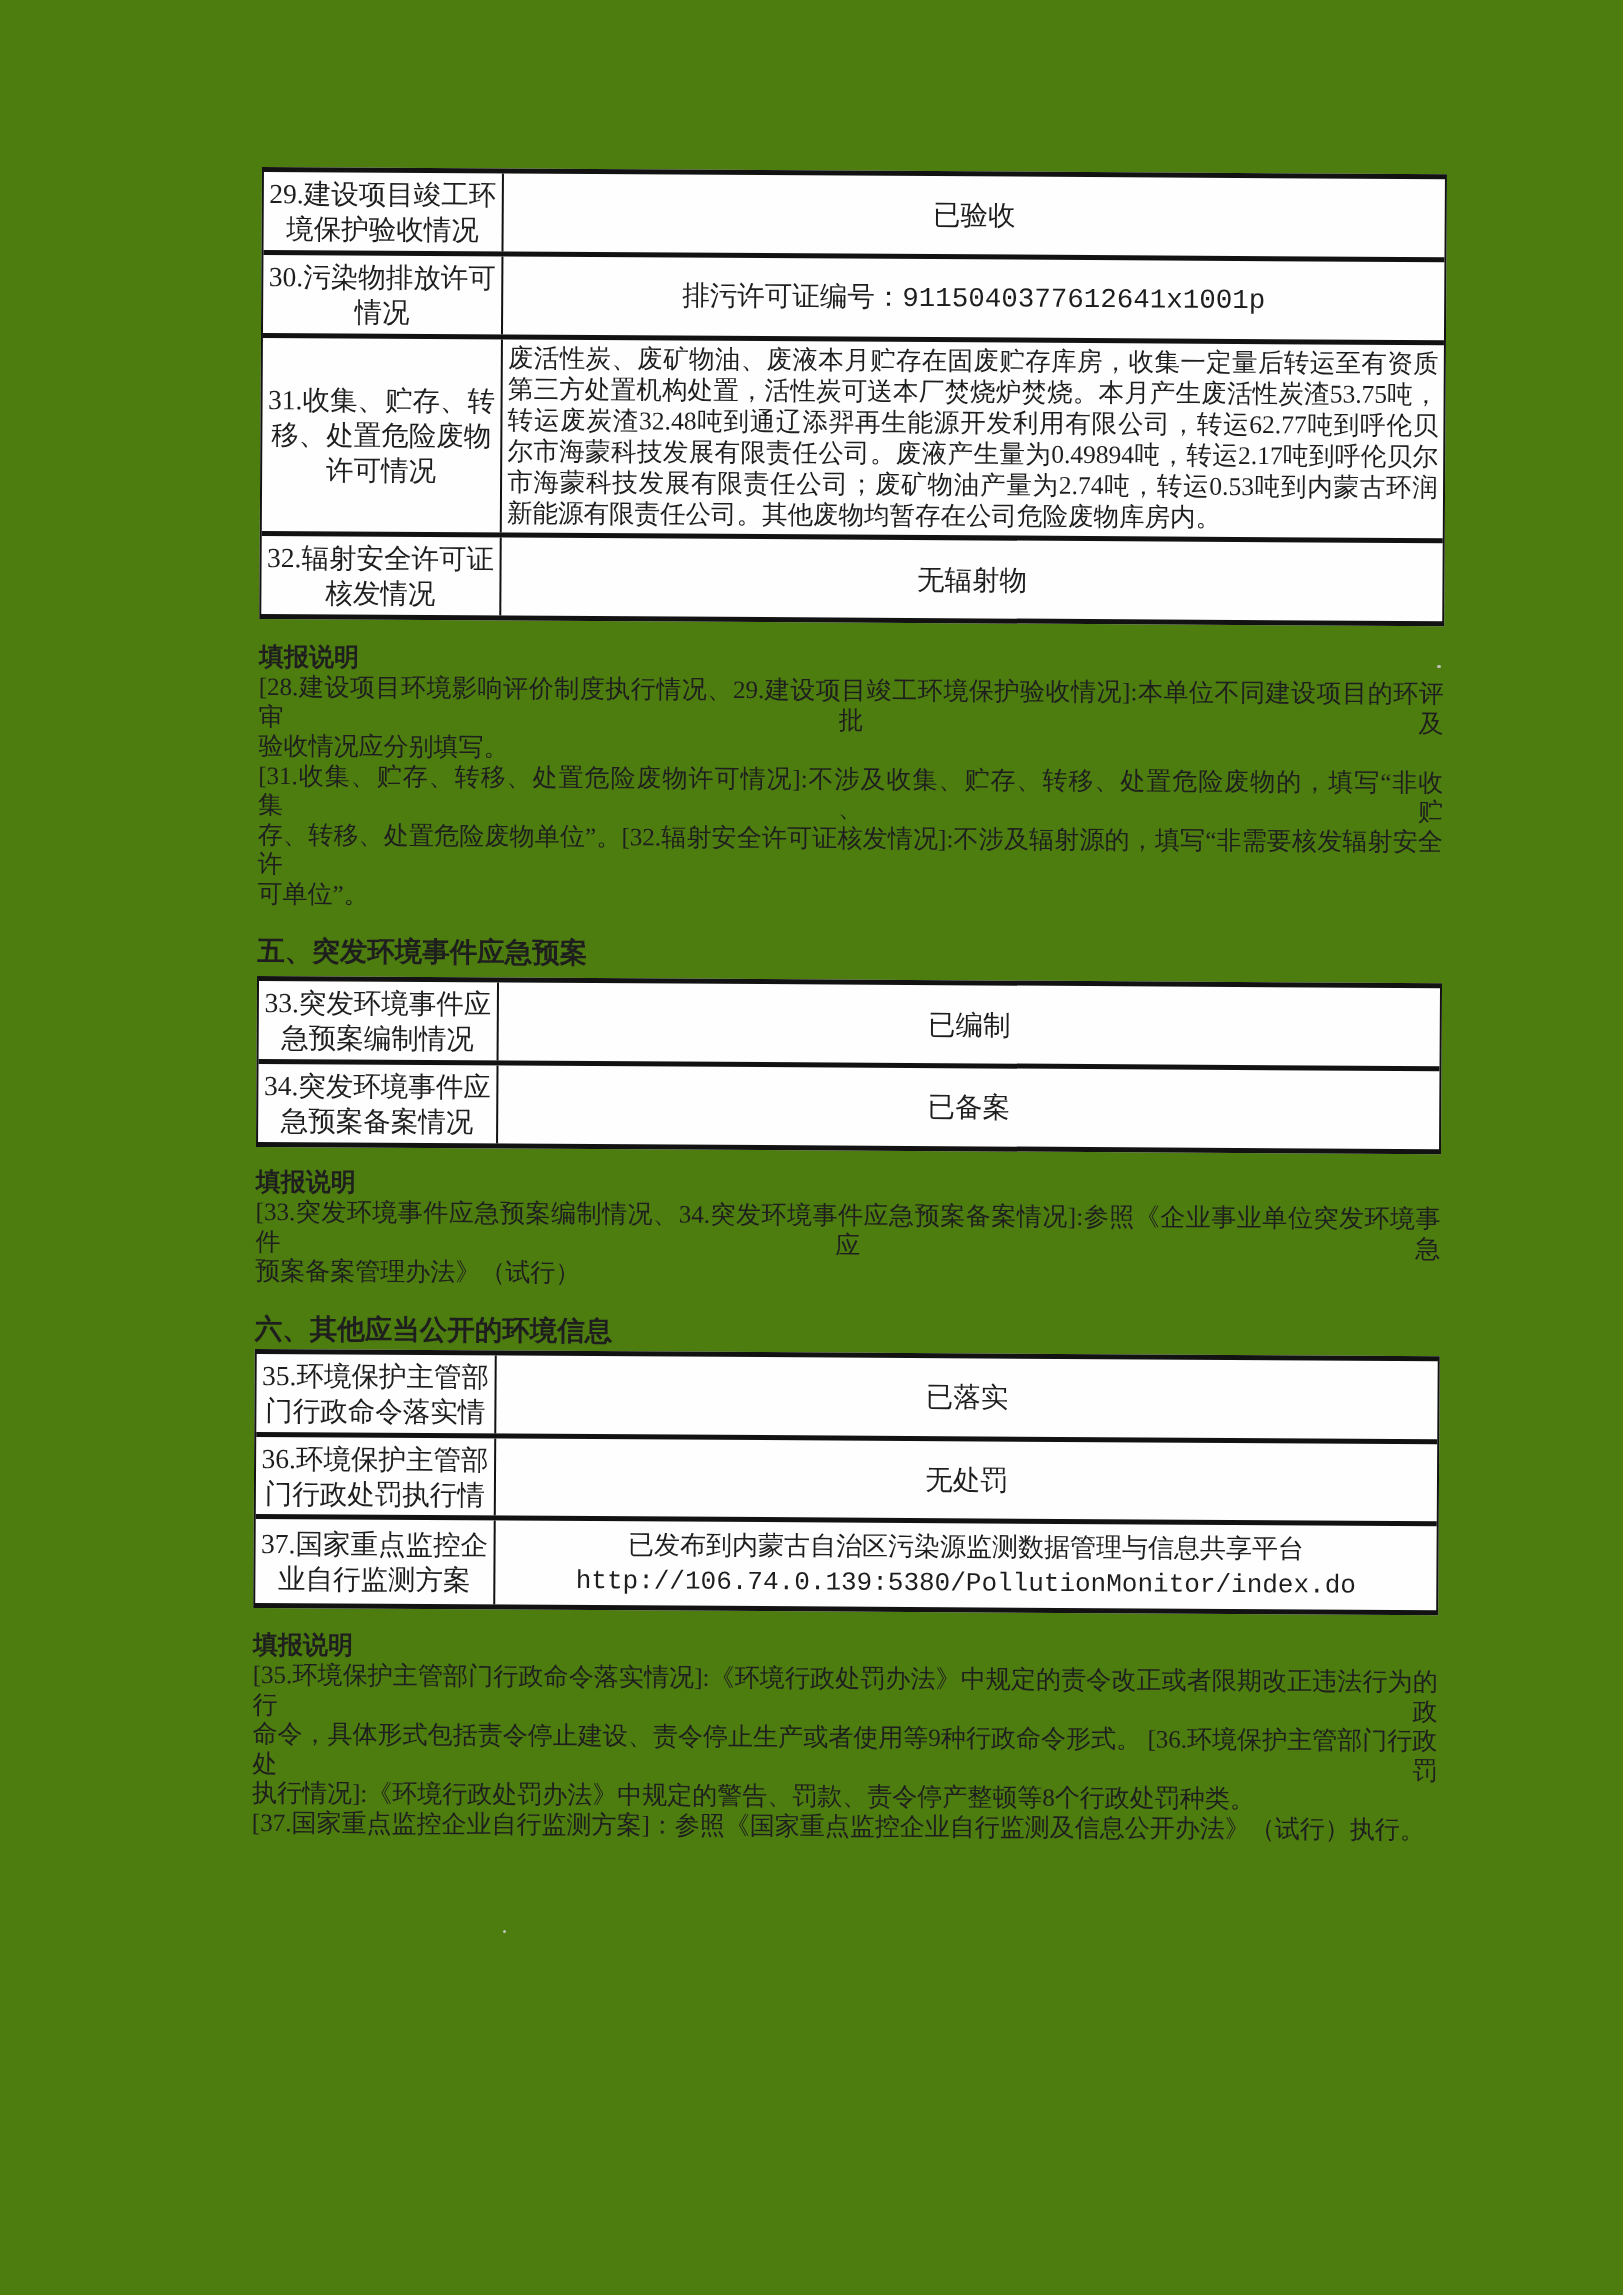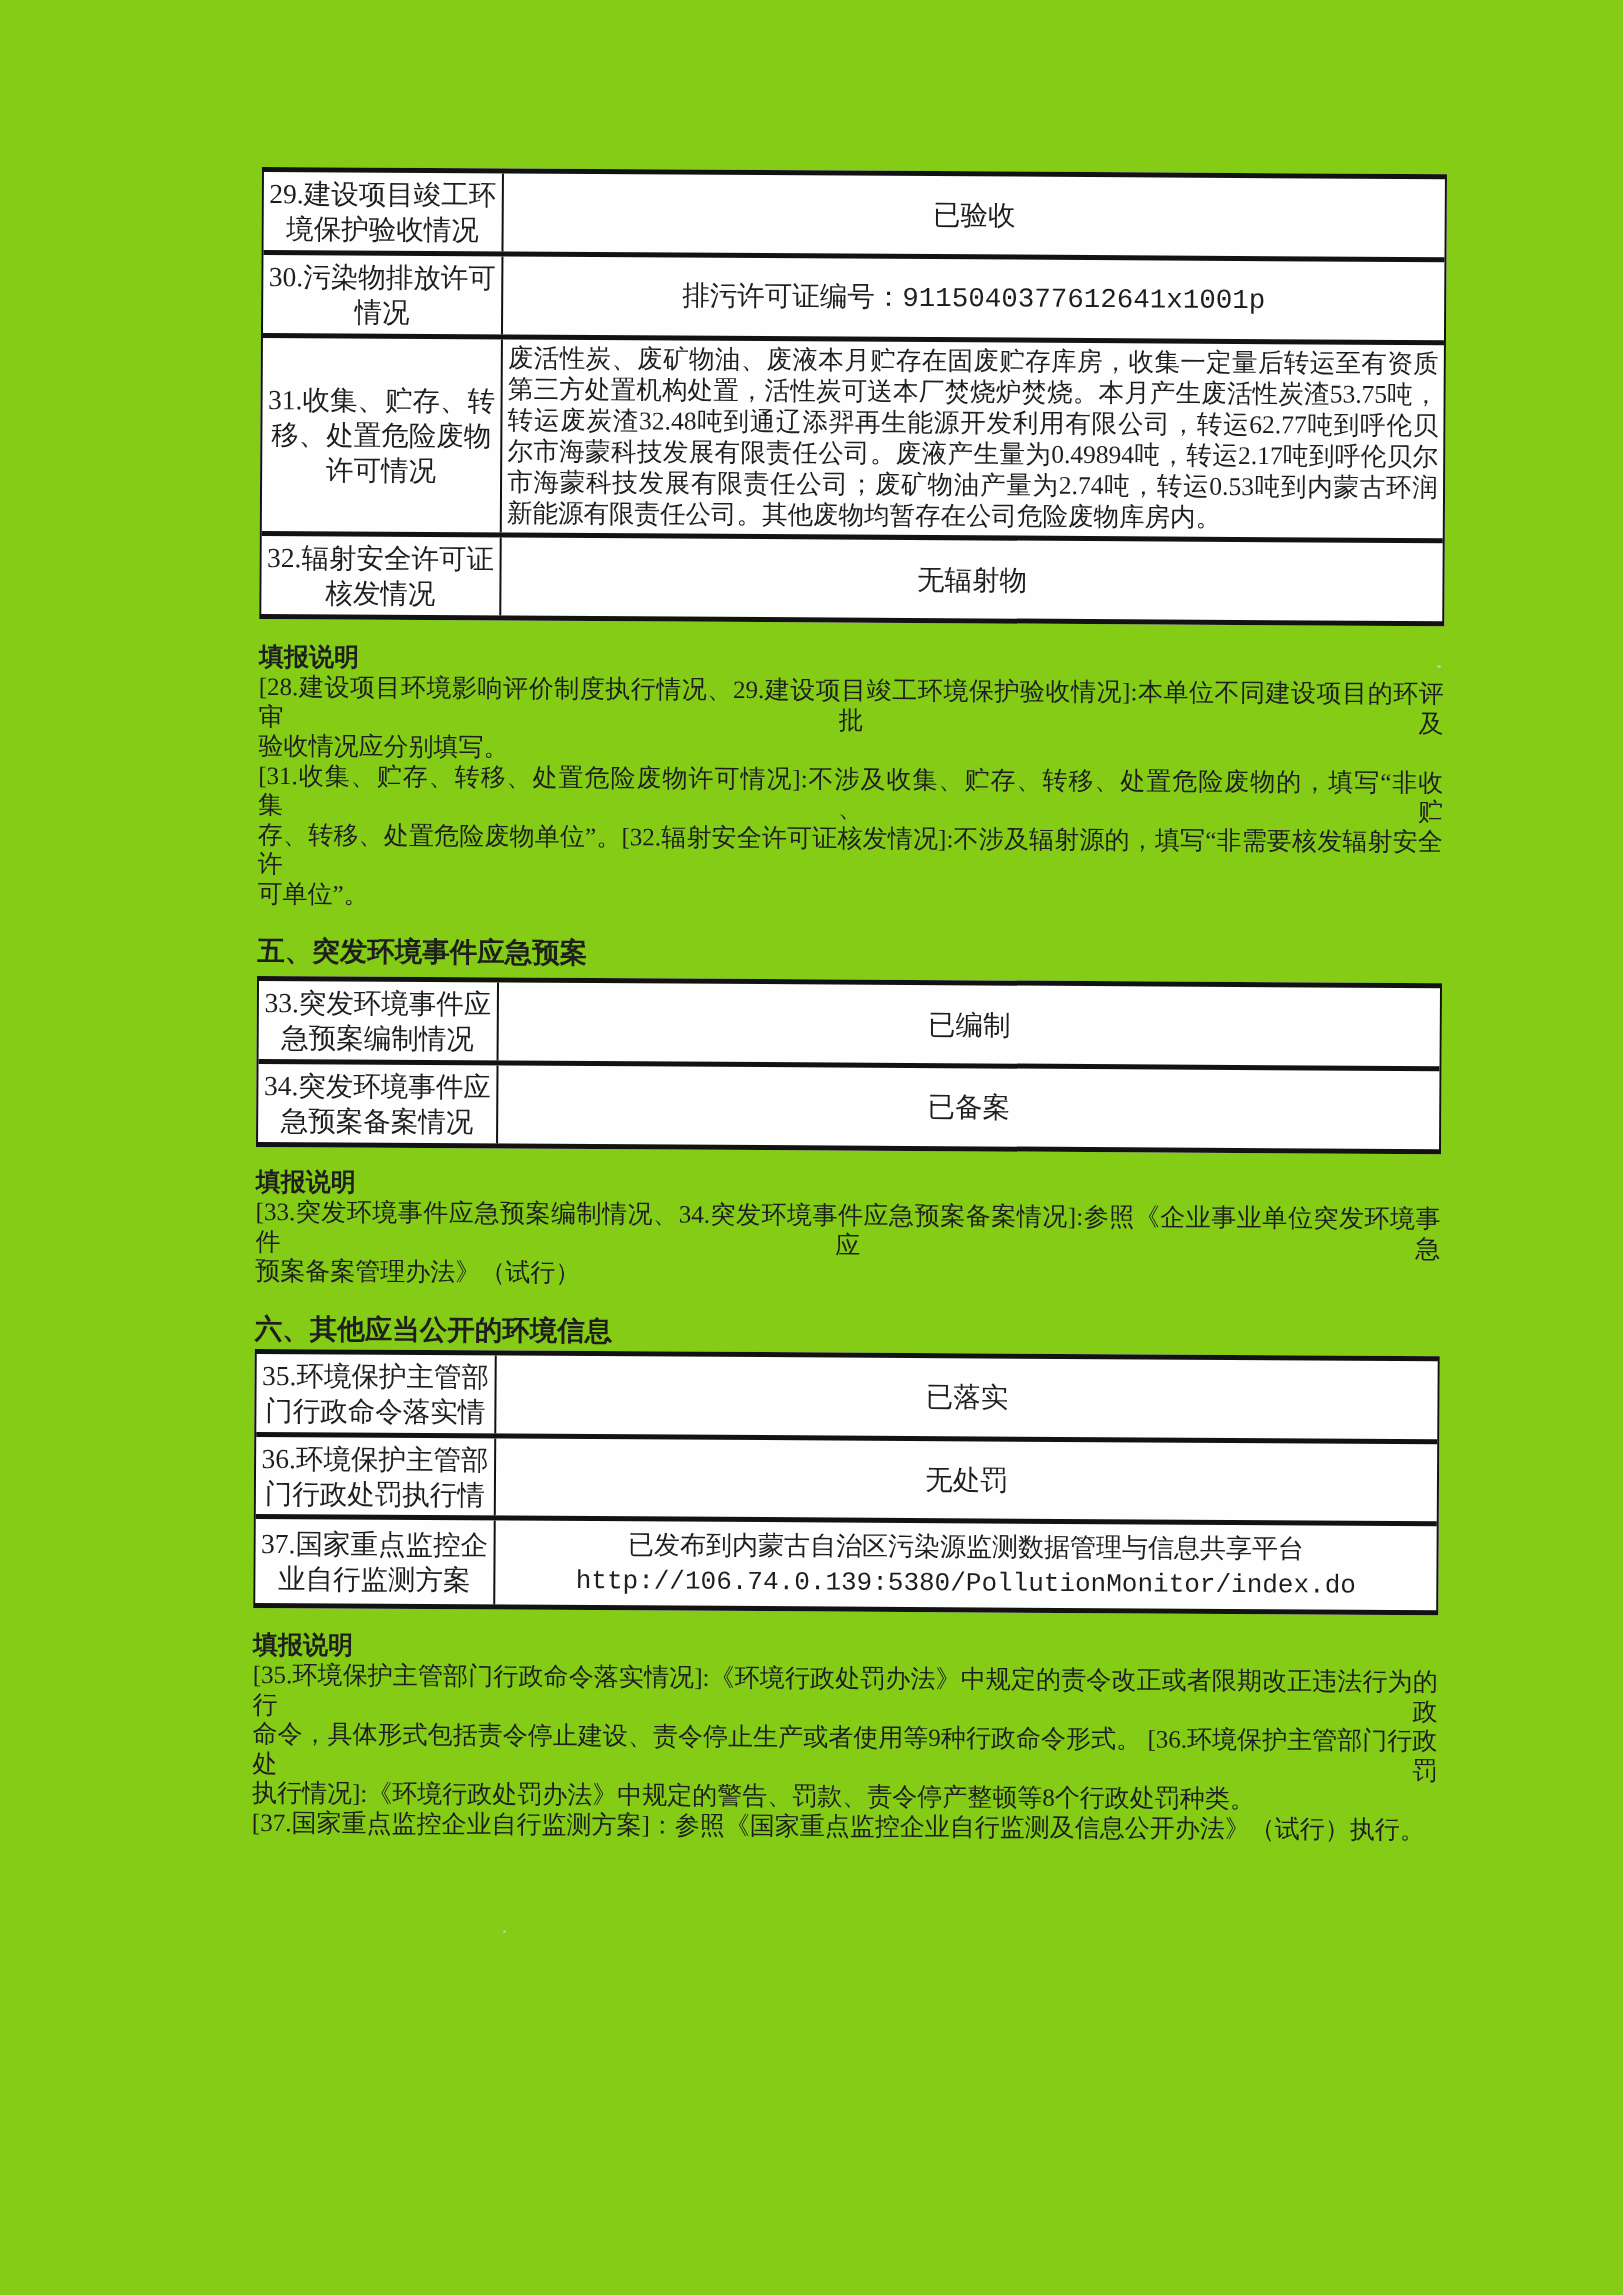--- a/index.html
+++ b/index.html
@@ -3,21 +3,21 @@
 <meta charset="utf-8">
 <style>
   html,body{margin:0;padding:0;}
   body{
     width:1623px;height:2295px;
     background:#e9e9e9;
     font-family:"Liberation Serif","DejaVu Serif",serif;
   }
   .page{
     position:relative;width:1623px;height:2295px;
-    background:#84cc16;overflow:hidden;color:#1e1e1e;
+    background:#4d7c0f;overflow:hidden;color:#1e1e1e;
   }
   .content{
     position:absolute;left:262px;top:167px;width:1185px;
     transform:rotate(0.35deg);transform-origin:0 0;
   }
   
   .tbl{
     border:2.6px solid #121212;
     border-top-width:5.2px;border-bottom-width:5.2px;
     background:#fefefe;

